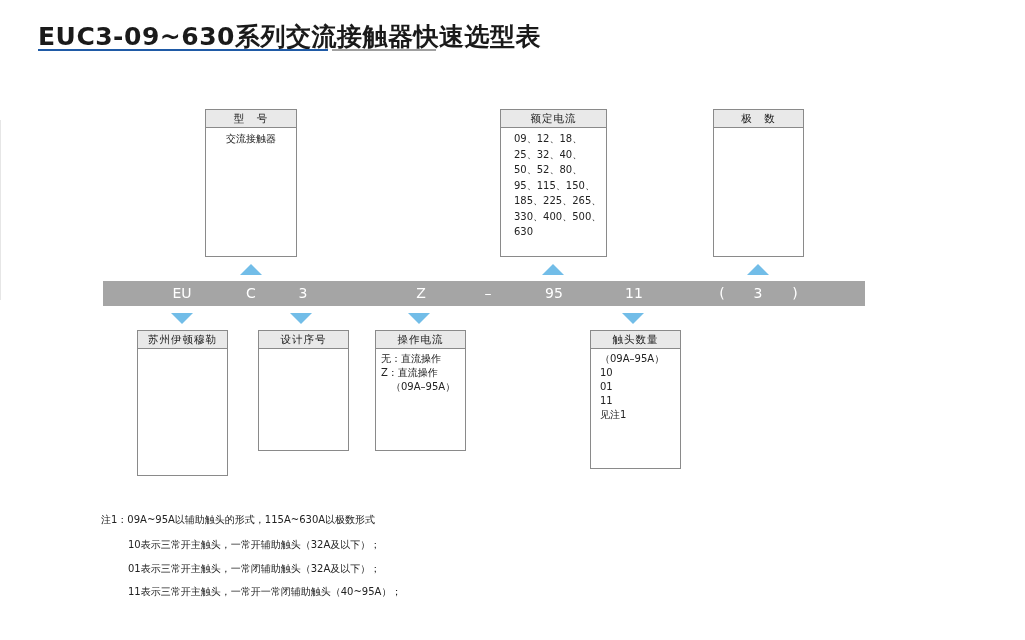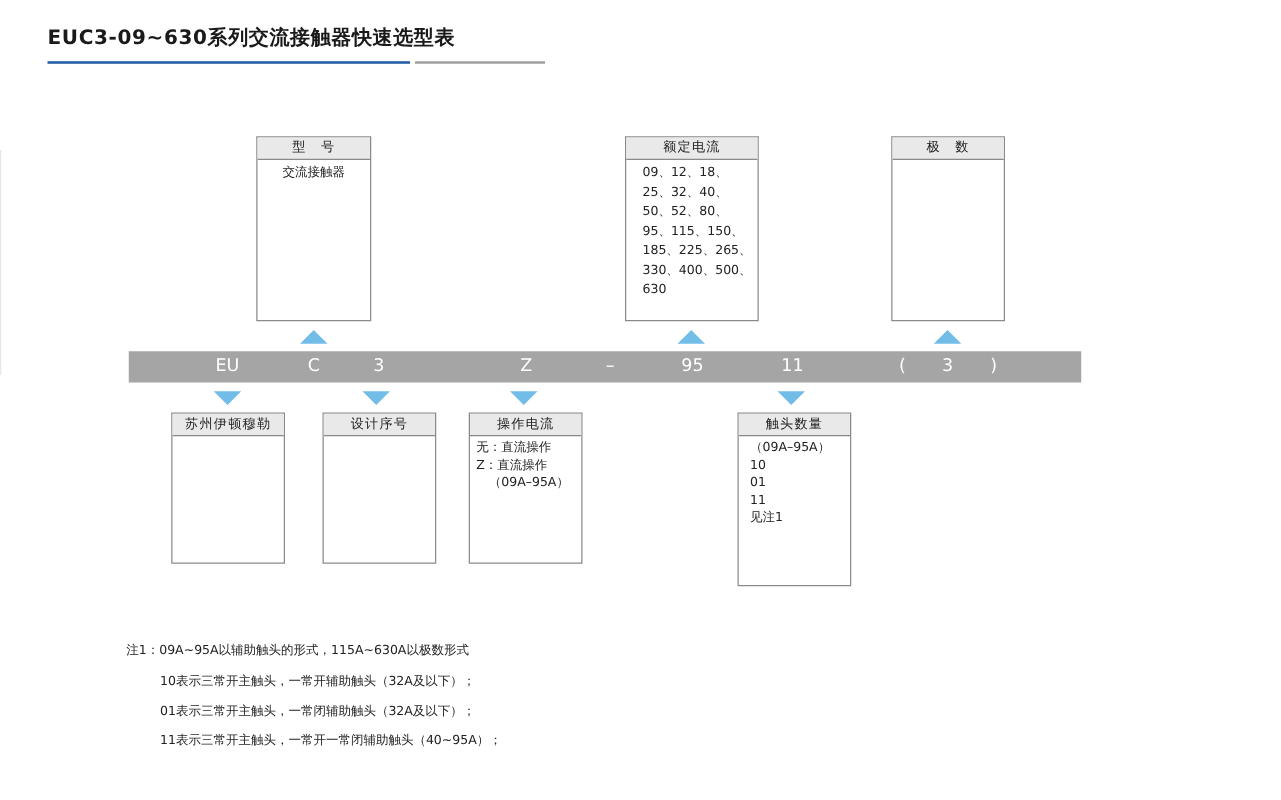--- a/index.html
+++ b/index.html
@@ -1,18 +1,18 @@
 <!DOCTYPE html>
 <html><head>
 <meta charset="utf-8">
 <style>
   html,body{margin:0;padding:0;}
   body{width:1025px;height:640px;background:#ffffff;position:relative;overflow:hidden;
        font-family:"DejaVu Sans","Liberation Sans",sans-serif;color:#222;}
-  .title{position:absolute;left:38px;top:20px;font-size:16px;font-weight:bold;letter-spacing:0.5px;color:#1a1a1a;white-space:nowrap;}
+  .title{position:absolute;left:38px;top:20px;font-size:25px;font-weight:bold;letter-spacing:0.5px;color:#1a1a1a;white-space:nowrap;}
   .title-line-blue{position:absolute;left:38px;top:49px;width:290px;height:2px;background:#1f5aa6;}
   .title-line-gray{position:absolute;left:332px;top:49px;width:104px;height:2px;background:#a0a0a0;}
   .left-edge{position:absolute;left:0;top:120px;width:1px;height:180px;background:#e6e6e6;}
 
   .box{position:absolute;border:1px solid #8a8a8a;background:#fff;box-sizing:border-box;}
   .box .hdr{height:17px;line-height:17px;background:#e9e9e9;border-bottom:1px solid #8a8a8a;text-align:center;font-size:10.5px;color:#222;letter-spacing:1px;}
   .box .body{padding:3px 8px;font-size:10px;line-height:15.5px;color:#222;}
   .box .body .ln{white-space:nowrap;display:block;}
   .box .body.center{text-align:center;}
 
@@ -72,21 +72,21 @@
   <span class="seg" style="left:619px;">(</span>
   <span class="seg" style="left:655px;">3</span>
   <span class="seg" style="left:692px;">)</span>
 </div>
 
 <div class="tri-down" style="left:171px;top:313px;"></div>
 <div class="tri-down" style="left:290px;top:313px;"></div>
 <div class="tri-down" style="left:408px;top:313px;"></div>
 <div class="tri-down" style="left:622px;top:313px;"></div>
 
-<div class="box" style="left:137px;top:330px;width:91px;height:121px;">
+<div class="box" style="left:137px;top:330px;width:91px;height:146px;">
   <div class="hdr">苏州伊顿穆勒</div>
 </div>
 
 <div class="box" style="left:258px;top:330px;width:91px;height:121px;">
   <div class="hdr">设计序号</div>
 </div>
 
 <div class="box" style="left:375px;top:330px;width:91px;height:121px;">
   <div class="hdr">操作电流</div>
   <div class="body" style="padding-left:5px;line-height:14px;">

